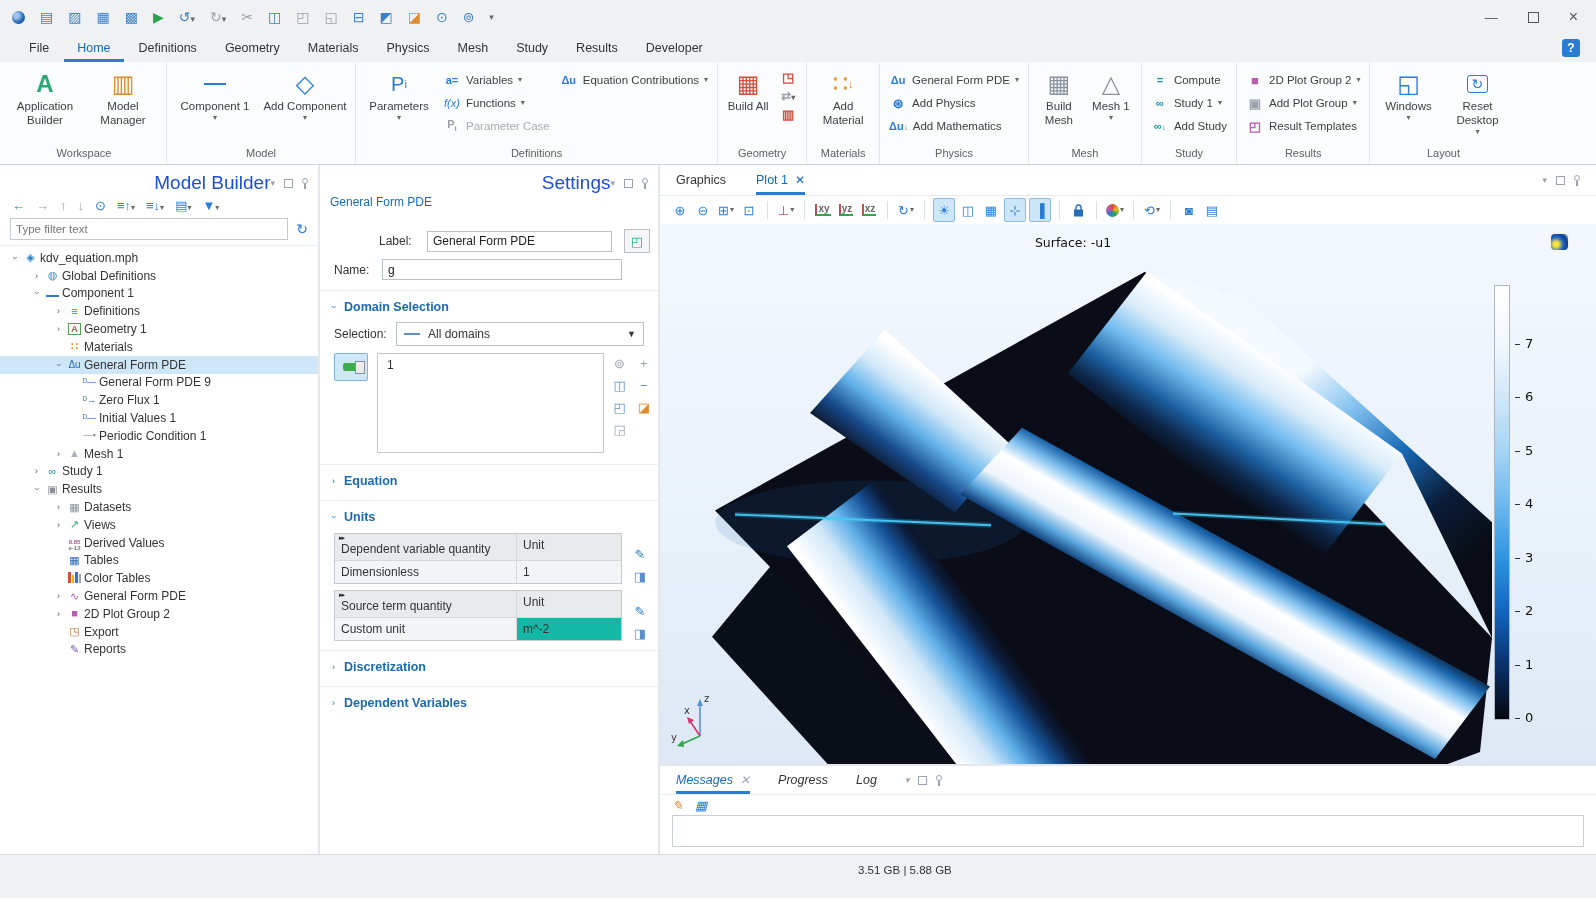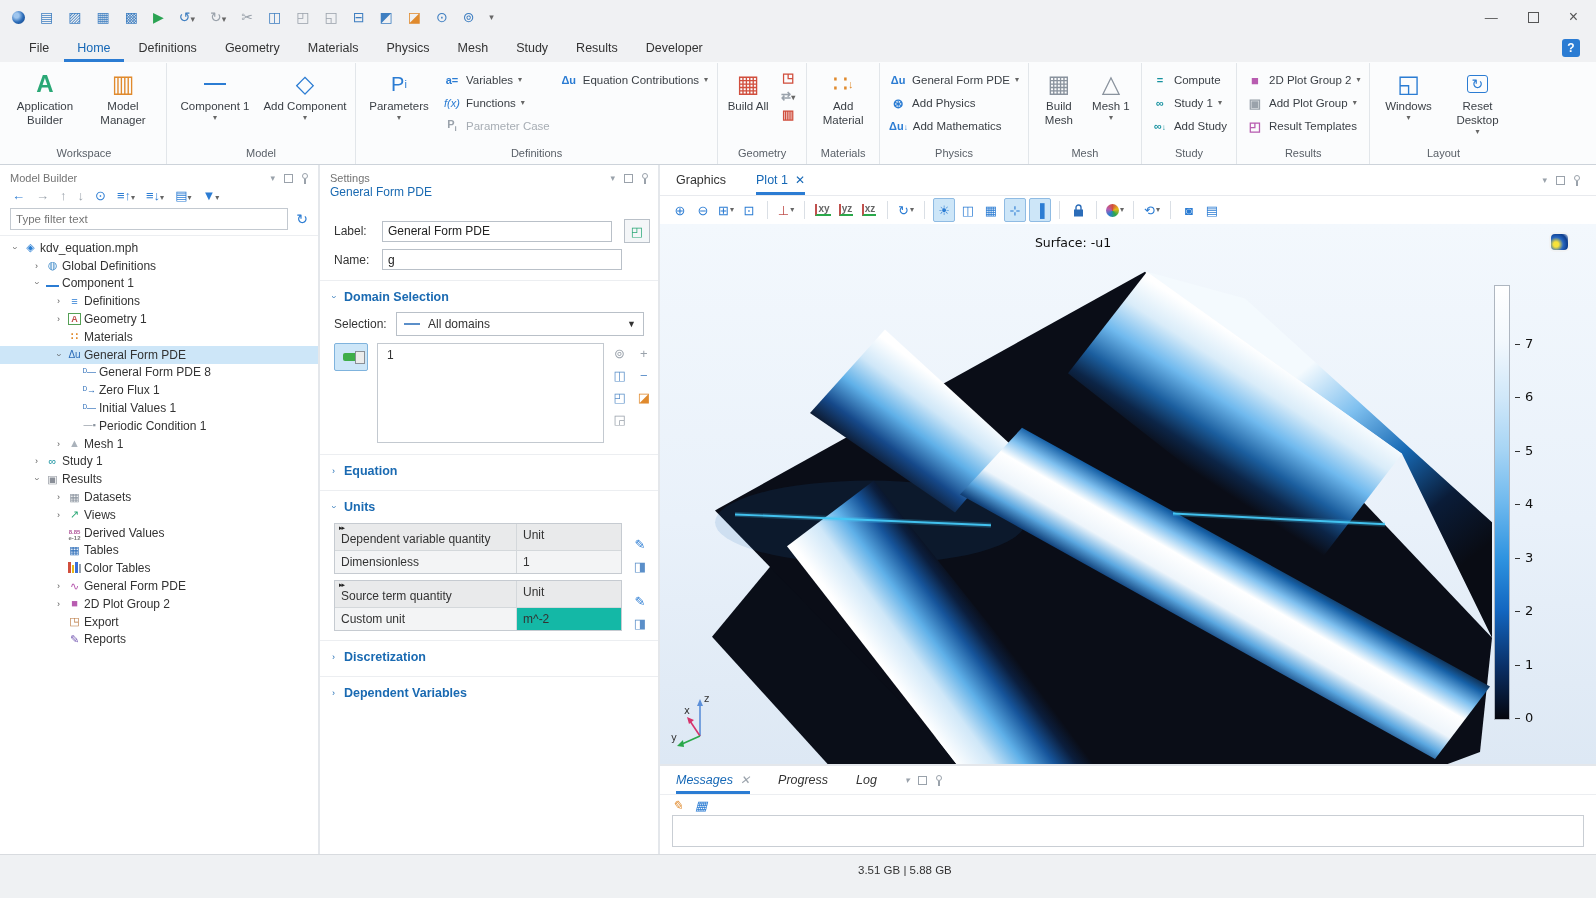--- a/index.html
+++ b/index.html
@@ -38,21 +38,21 @@
   .dd{font-size:8px;color:#666;line-height:1;}
   .cube-red{color:#d14f3e;} .cube-gray{color:#8a939e;} .teal{color:#15919f;} .mag{color:#b85cb0;}
   .orange{color:#e08a2d;} .greenA{color:#2aa876;font-weight:bold;font-size:26px;}
   .blue{color:#2b7cd3;} .grayic{color:#9aa2ab;}
   .comp-line{display:inline-block;width:22px;height:2px;background:#2b7cd3;}
   .boxed{border:1.5px solid #2b7cd3;border-radius:3px;font-size:14px;padding:1px 4px;color:#2b7cd3;}
 
   
   .content{display:flex;height:689px;background:#fff;}
   .phead{display:flex;align-items:center;padding:7px 10px 1px 10px;}
-  .ph-title{font-size:11px;color:#737373;flex:1;}
+  .ph-title{font-size:19px;color:#1d4ed8;flex:1;text-align:right;}
   .ph-icons{display:flex;gap:9px;align-items:center;color:#9aa2ab;font-size:9px;}
   .sqi{width:7px;height:7px;border:1.2px solid #9aa2ab;}
   .pin{position:relative;width:4px;height:4px;border:1.5px solid #9aa2ab;border-radius:50%;margin-bottom:4px;}
   .pin::after{content:"";position:absolute;left:1px;top:5px;width:1.5px;height:5px;background:#9aa2ab;}
 
   
   .mbp{width:318px;border-right:2px solid #e4e7eb;display:flex;flex-direction:column;overflow:hidden;}
   .mb-toolbar{display:flex;gap:11px;align-items:center;padding:4px 12px 2px 12px;font-size:13px;}
   .mb-toolbar .ti{line-height:1;}
   .mb-filter{display:flex;gap:8px;align-items:center;padding:4px 10px 5px 10px;}
@@ -443,21 +443,21 @@
             <span class="tic orange" style="font-weight:bold;">∷</span>
             <span>Materials</span>
           </div>
         <div class="trow l2 sel">
             <span class="chev open">›</span>
             <span class="tic" style="color:#2b6cb8;font-size:10px;">Δu</span>
             <span>General Form PDE</span>
           </div>
         <div class="trow l3">
             <span class="tic" style="color:#2b6cb8;font-size:9px;">ᴰ—</span>
-            <span>General Form PDE 8</span>
+            <span>General Form PDE 9</span>
           </div>
         <div class="trow l3">
             <span class="tic" style="color:#2b6cb8;font-size:9px;">ᴰ→</span>
             <span>Zero Flux 1</span>
           </div>
         <div class="trow l3">
             <span class="tic" style="color:#2b6cb8;font-size:9px;">ᴰ—</span>
             <span>Initial Values 1</span>
           </div>
         <div class="trow l3">
@@ -539,21 +539,21 @@
       <div class="phead">
         <div class="ph-title">Settings</div>
         <div class="ph-icons">
           <span>▾</span>
           <span class="sqi"></span>
           <span class="pin"></span>
         </div>
       </div>
       <div class="st-sub">General Form PDE</div>
 
-      <div class="frow" style="padding-top:14px;">
+      <div class="frow" style="padding-top:14px;margin-left:45px;">
         <label>Label:</label>
         <input value="General Form PDE" style="">
         <span class="sideb">◰</span>
       </div>
       <div class="frow">
         <label>Name:</label>
         <input style="margin-right: 28px;" value="g">
       </div>
 
       <div class="sect">

